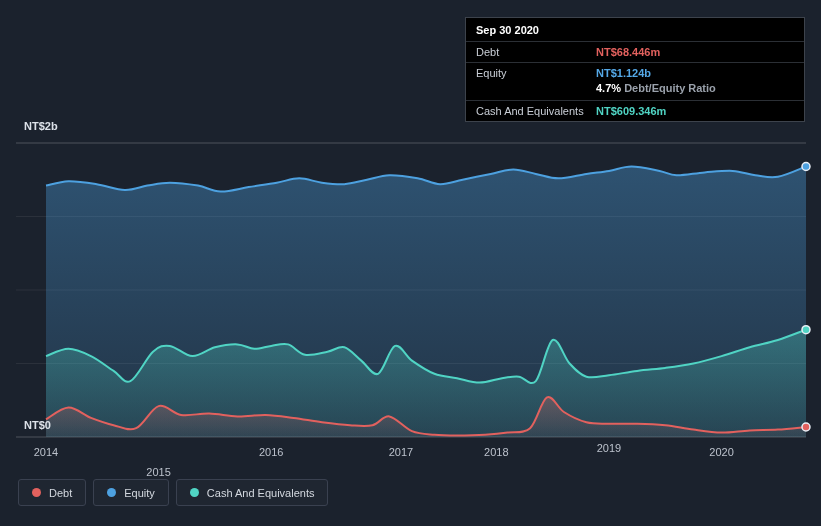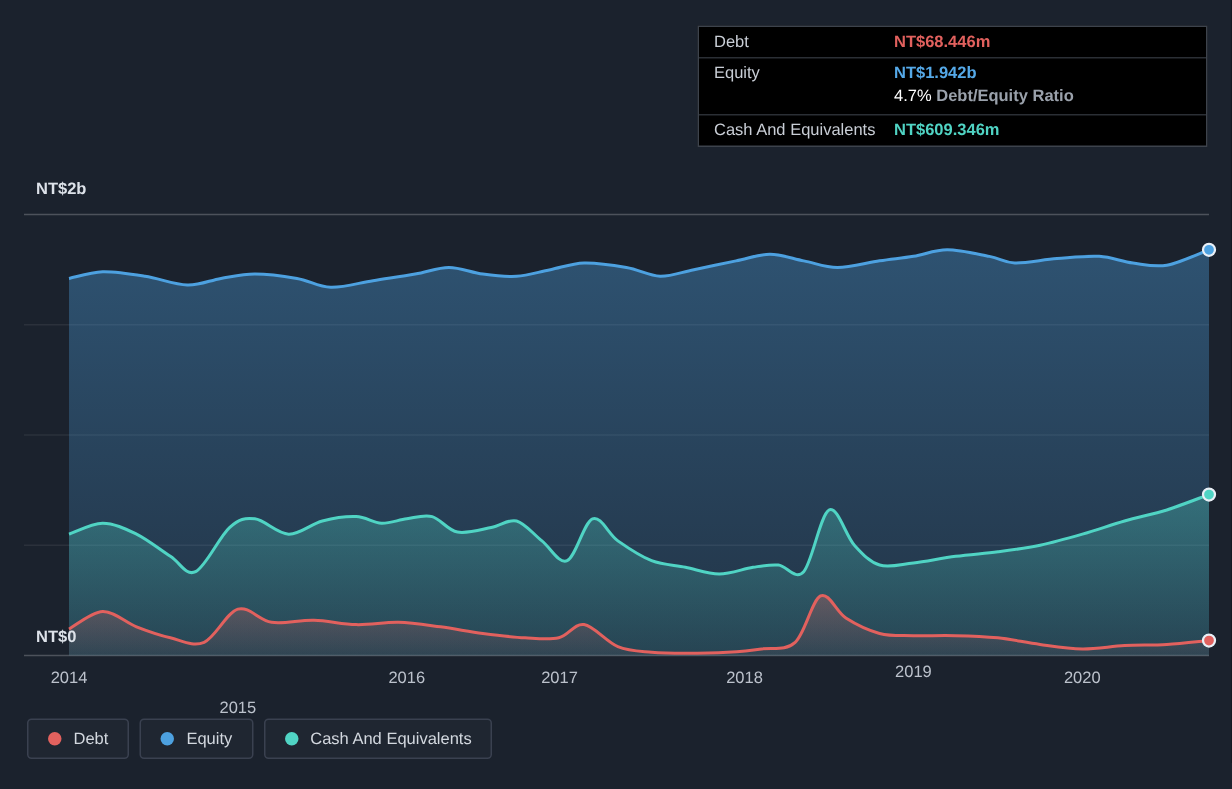--- a/index.html
+++ b/index.html
@@ -21,21 +21,21 @@
   .tt-header{padding:6px 10px 5px 10px;color:#ffffff;font-weight:bold;border-bottom:1px solid #2b2f35;}
   .tt-row{display:flex;align-items:center;padding:4px 10px;border-bottom:1px solid #2b2f35;}
   .tt-row.no-sep{border-bottom:none;padding-bottom:2px;}
   .tt-row.last{border-bottom:none;}
   .tt-label{flex:0 0 120px;color:#c9ced6;}
   .tt-value{font-weight:bold;}
   .tt-value.debt{color:#e2615e;}
   .tt-value.equity{color:#55a9e8;}
   .tt-value.cash{color:#50d4c4;}
   .tt-ratio-row{padding:1px 10px 6px 130px;border-bottom:1px solid #2b2f35;}
-  .tt-ratio-val{color:#ffffff;font-weight:normal;}
+  .tt-ratio-val{color:#ffffff;font-weight:bold;}
   .tt-ratio-label{color:#9aa1ab;font-weight:bold;}
   
   .legend{position:absolute;left:18px;top:479px;display:flex;gap:7px;}
   .legend-pill{
     display:flex;align-items:center;gap:8px;height:27px;padding:0 13px;
     border:1px solid #3a4150;border-radius:3px;background:rgba(255,255,255,0.02);
     color:#d3d8df;font-size:11px;cursor:pointer;box-sizing:border-box;
   }
   .legend-dot{width:9px;height:9px;border-radius:50%;flex:0 0 auto;}
 </style>
@@ -77,34 +77,35 @@
       </svg>
   </div>
 
   <div class="y-label" style="left:24px;top:120px;">NT$2b</div>
   <div class="y-label" style="left:24px;top:419px;">NT$0</div>
 
   <div class="x-ticks" id="x-ticks">
       <span style="left: 29px; top: 446px;">2014</span>
       <span style="left: 141.593px; top: 446px; margin-top: 20px;">2015</span>
       <span style="left: 254.185px; top: 446px;">2016</span>
-      <span style="left: 356px; top: 446px;">2017</span>
+      <span style="left: 384px; top: 446px;">2017</span>
       <span style="left: 479.37px; top: 446px;">2018</span>
       <span style="left: 591.963px; top: 442px;">2019</span>
       <span style="left: 704.556px; top: 446px;">2020</span>
     </div>
 
   <div class="tooltip">
+    <div class="tt-header">Sep 30 2020</div>
     <div class="tt-row">
       <span class="tt-label">Debt</span>
       <span class="tt-value debt">NT$68.446m</span>
     </div>
     <div class="tt-row no-sep">
       <span class="tt-label">Equity</span>
-      <span class="tt-value equity">NT$1.942b</span>
+      <span class="tt-value equity">NT$1.124b</span>
     </div>
     <div class="tt-ratio-row">
       <span class="tt-ratio-val">4.7%</span>
       <span class="tt-ratio-label"> <span>Debt/Equity Ratio</span></span>
     </div>
     <div class="tt-row last">
       <span class="tt-label">Cash And Equivalents</span>
       <span class="tt-value cash">NT$609.346m</span>
     </div>
   </div>

